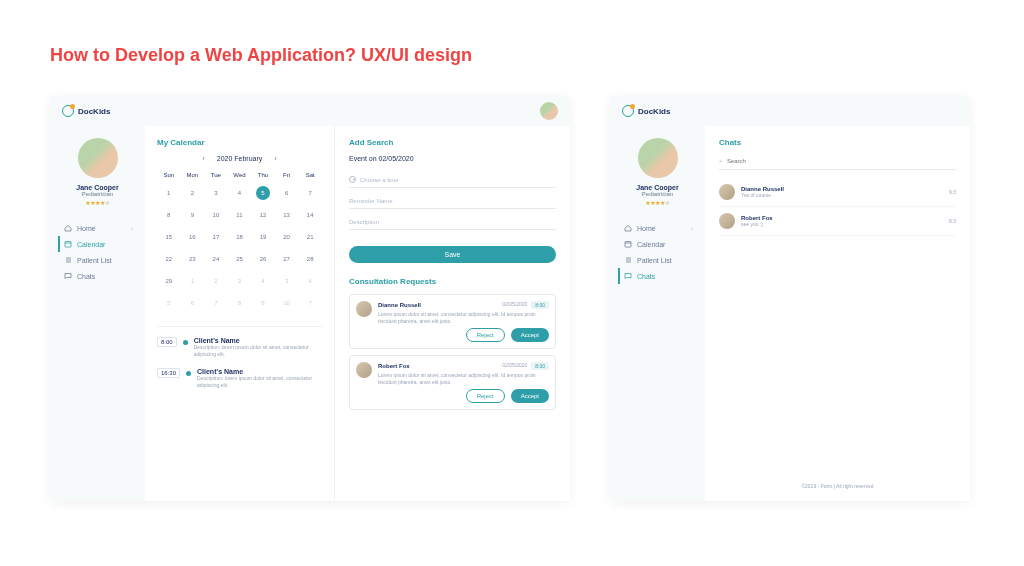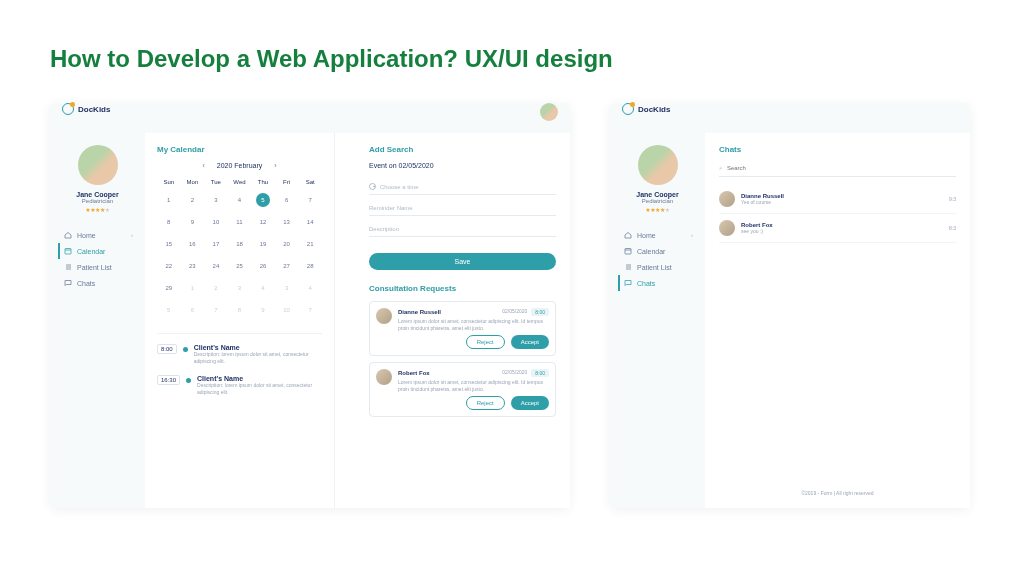--- a/index.html
+++ b/index.html
@@ -1,39 +1,39 @@
 <!DOCTYPE html>
 <html><head>
 <meta charset="utf-8">
 <style>
 * { box-sizing: border-box; margin: 0; padding: 0; font-family: -apple-system, BlinkMacSystemFont, 'Segoe UI', Arial, sans-serif; }
 body { background: #fff; width: 1024px; height: 566px; overflow: hidden; }
-.page-title { font-size: 24px; font-weight: 700; color: #15803d; margin: 45px 0 30px 50px; }
+.page-title { font-size: 18px; font-weight: 700; color: #ef4444; margin: 45px 0 30px 50px; }
 .screens { display: flex; gap: 40px; padding: 0 50px; }
 .screen { background: #f6fafb; border-radius: 4px; box-shadow: 0 2px 12px rgba(0,0,0,0.06); }
 .screen1 { width: 520px; height: 405px; display: flex; flex-direction: column; }
 .screen2 { width: 360px; height: 405px; display: flex; flex-direction: column; }
-.topbar { height: 30px; display: flex; align-items: flex-start; justify-content: space-between; padding: 0 12px; }
+.topbar { height: 30px; display: flex; align-items: center; justify-content: space-between; padding: 0 12px; }
 .brand { display: flex; align-items: center; gap: 4px; }
 .brand-logo { width: 12px; height: 12px; border-radius: 50%; border: 1.5px solid #2e9ea8; position: relative; }
 .brand-logo::after { content:''; position:absolute; width:5px; height:5px; border-radius:50%; background:#f4a62a; top:-2px; right:-2px; }
 .brand-txt { font-size: 8px; font-weight: 600; color: #1a2b5f; }
 .avatar { width: 18px; height: 18px; border-radius: 50%; background: linear-gradient(135deg,#b8d4a8 40%,#e8c8a8 60%); }
 .body-row { display: flex; flex: 1; overflow: hidden; }
 .sidebar { width: 95px; padding: 12px 8px; display: flex; flex-direction: column; align-items: center; }
 .profile-pic { width: 40px; height: 40px; border-radius: 50%; background: linear-gradient(135deg,#b8d4a8 40%,#e8c8a8 60%); margin-bottom: 6px; }
 .profile-name { font-size: 7px; font-weight: 600; color: #1a2b5f; text-align: center; }
 .profile-role { font-size: 6px; color: #6b7a99; text-align: center; margin-bottom: 2px; }
 .stars { font-size: 6px; color: #f4a62a; letter-spacing: -0.5px; }
 .stars .empty { color: #d0d0d0; }
 .nav { width: 100%; margin-top: 14px; }
 .nav-item { display: flex; align-items: center; gap: 5px; padding: 4px 4px; font-size: 7px; color: #6b7a99; border-left: 2px solid transparent; }
 .nav-item.active { color: #2e9ea8; border-left-color: #2e9ea8; }
 .nav-chev { margin-left: auto; font-size: 6px; color: #aab3c5; }
-.main1 { flex: 1; background: #fff; display: flex; overflow: hidden; gap: 20px; }
+.main1 { flex: 1; background: #fff; display: flex; overflow: hidden; }
 .cal-col { width: 190px; padding: 12px 12px; border-right: 1px solid #eef2f5; }
 .sec-title { font-size: 8px; font-weight: 600; color: #2e9ea8; margin-bottom: 8px; }
 .cal-head { display:flex; align-items:center; justify-content:center; gap:12px; margin: 8px 0 6px; }
 .cal-head span { font-size: 7px; color: #1a2b5f; font-weight: 500; }
 .cal-head .arr { color:#6b7a99; font-size:7px; cursor:pointer; }
 .cal-grid { width: 100%; border-collapse: collapse; }
 .cal-grid th { font-size: 6px; color: #1a2b5f; padding: 4px 0; font-weight: 500; }
 .cal-grid td { font-size: 6px; color: #6b7a99; text-align: center; padding: 4px 0; }
 .cal-grid .muted { color: #c8d0de; }
 .cal-grid .selected { background: #2e9ea8; color: #fff; border-radius: 50%; }

